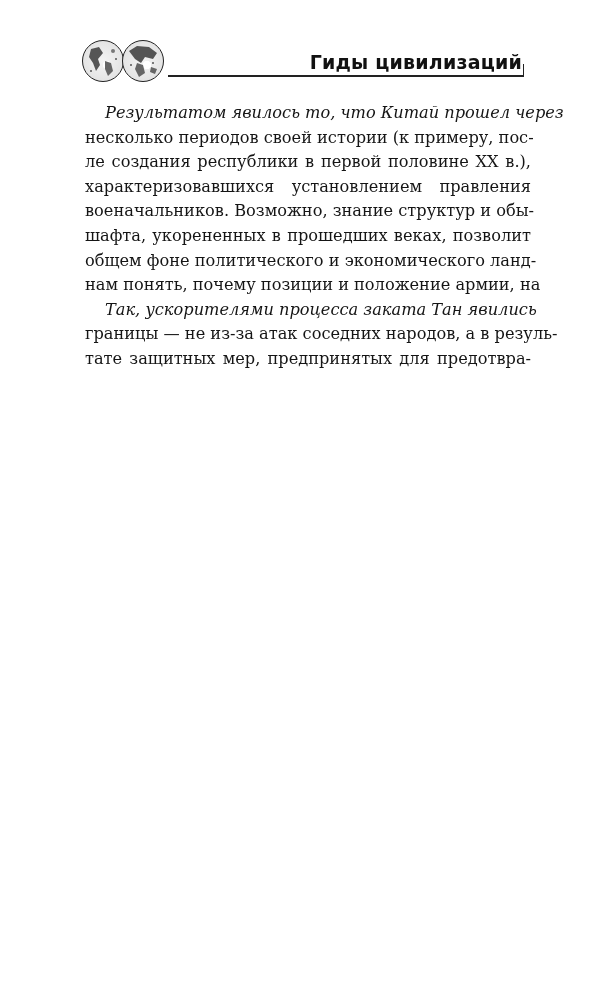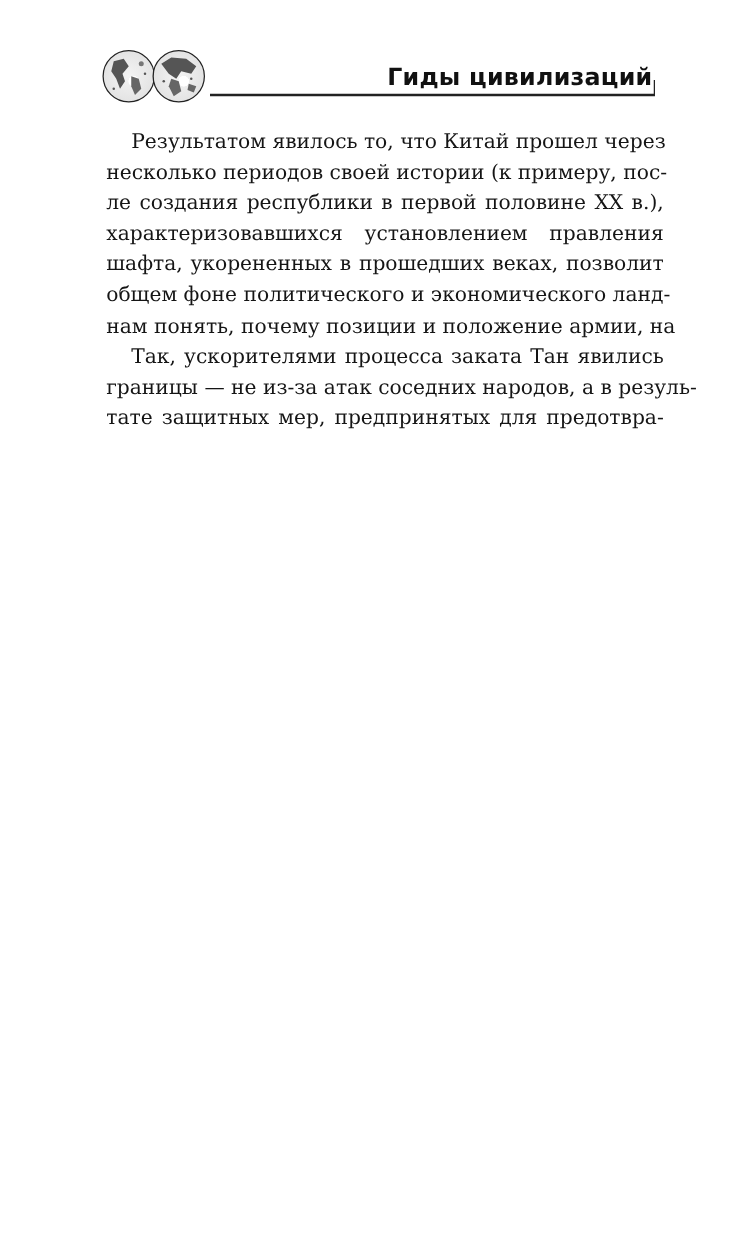--- a/index.html
+++ b/index.html
@@ -86,20 +86,21 @@
       white-space: nowrap;
       text-align: justify;
       text-align-last: justify;
       height: 24.6px;
     }
     .line.last {
       text-align-last: left;
     }
     .line.indent {
       padding-left: 20px;
+      font-style: italic;
     }
   </style>
 </head>
 <body>
 
 <div class="header">
   <div class="globes">
     <div class="globe left">
       <svg width="40" height="40" viewBox="0 0 40 40">
         <path d="M8 8 L16 6 L20 12 L15 18 L17 24 L13 30 L10 22 L6 16 Z" fill="#555"></path>
@@ -123,20 +124,21 @@
   <div class="header-tick"></div>
   <span class="header-title">Гиды цивилизаций</span>
 </div>
 
 <div class="body-text">
   <div>
     <span class="line indent">Результатом явилось то, что Китай прошел через</span>
     <span class="line">несколько периодов своей истории (к примеру, пос-</span>
     <span class="line">ле создания республики в первой половине XX в.),</span>
     <span class="line">характеризовавшихся установлением правления</span>
+    <span class="line">военачальников. Возможно, знание структур и обы-</span>
     <span class="line">шафта, укорененных в прошедших веках, позволит</span>
     <span class="line">общем фоне политического и экономического ланд-</span>
     <span class="line">нам понять, почему позиции и положение армии, на</span>
   </div>
   <div>
     <span class="line indent">Так, ускорителями процесса заката Тан явились</span>
     <span class="line">границы — не из-за атак соседних народов, а в резуль-</span>
     <span class="line">тате защитных мер, предпринятых для предотвра-</span>
   </div>
 </div>

